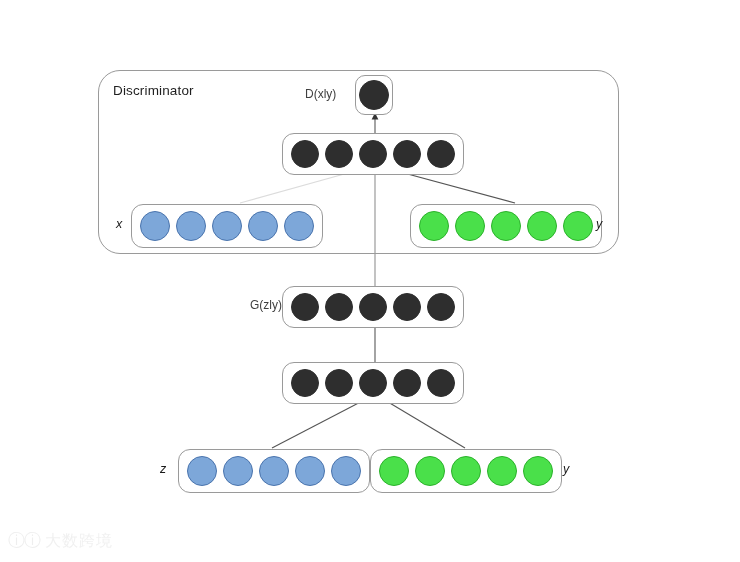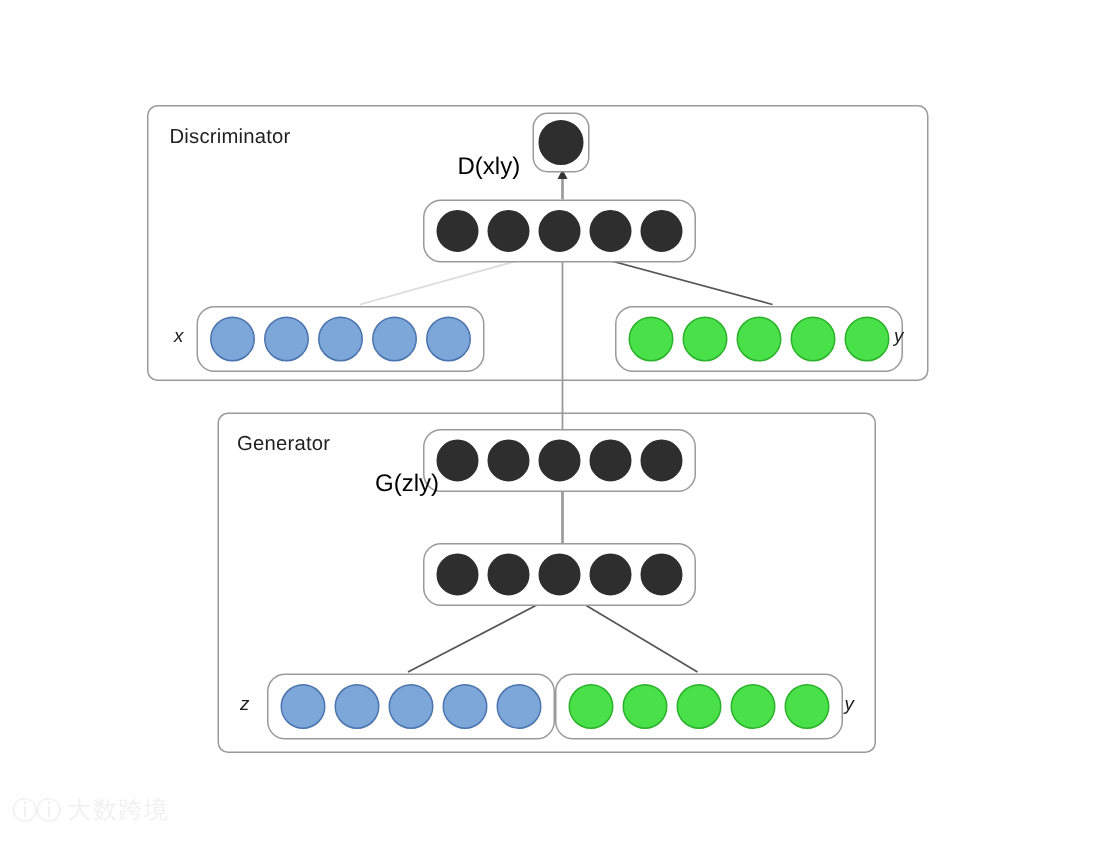--- a/index.html
+++ b/index.html
@@ -27,21 +27,21 @@
     left: 0; top: 0;
     width: 740px;
     height: 562px;
     z-index: 1;
     pointer-events: none;
   }
   
   .module {
     position: absolute;
     border: 1.4px solid #9a9a9a;
-    border-radius: 7px;
+    border-radius: 22px;
     background: transparent;
     z-index: 2;
   }
   #module-discriminator {
     left: 98px;  top: 70px;
     width: 519px; height: 182px;
   }
   #module-generator {
     left: 145px; top: 275px;
     width: 437px; height: 225px;
@@ -113,25 +113,24 @@
   .var-label {
     position: absolute;
     font-size: 12.5px;
     font-style: italic;
     color: #1a1a1a;
     z-index: 4;
     white-space: nowrap;
   }
   .fn-label {
     position: absolute;
-    font-size: 16px;
-    color: #000000;
+    font-size: 12px;
+    color: #404040;
     z-index: 4;
     white-space: nowrap;
-    margin-top: 16px;
   }
   #label-d-out { left: 305px; top: 87px; }
   #label-x     { left: 116px; top: 217px; }
   #label-y-d   { left: 596px; top: 217px; }
   #label-g-out { left: 250px; top: 298px; }
   #label-z     { left: 160px; top: 462px; }
   #label-y-g   { left: 563px; top: 462px; }
 
   
   #watermark {
@@ -219,23 +218,20 @@
   <div class="layer input-row" id="d-input-y">
     <span class="node green"></span>
     <span class="node green"></span>
     <span class="node green"></span>
     <span class="node green"></span>
     <span class="node green"></span>
   </div>
 
   <div class="var-label" id="label-y-d">y</div>
 
-  <div class="module" id="module-generator">
-    <div class="module-title">Generator</div>
-  </div>
 
   <div class="fn-label" id="label-g-out">G(zly)</div>
 
   <div class="layer hidden-row" id="g-output-layer">
     <span class="node dark"></span>
     <span class="node dark"></span>
     <span class="node dark"></span>
     <span class="node dark"></span>
     <span class="node dark"></span>
   </div>

